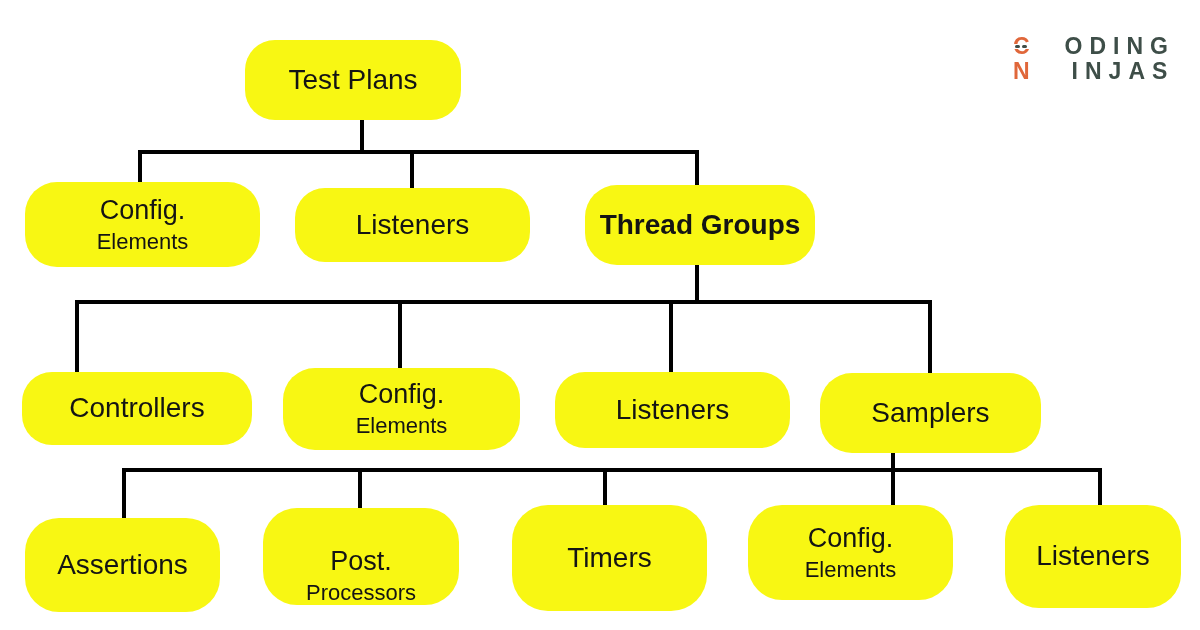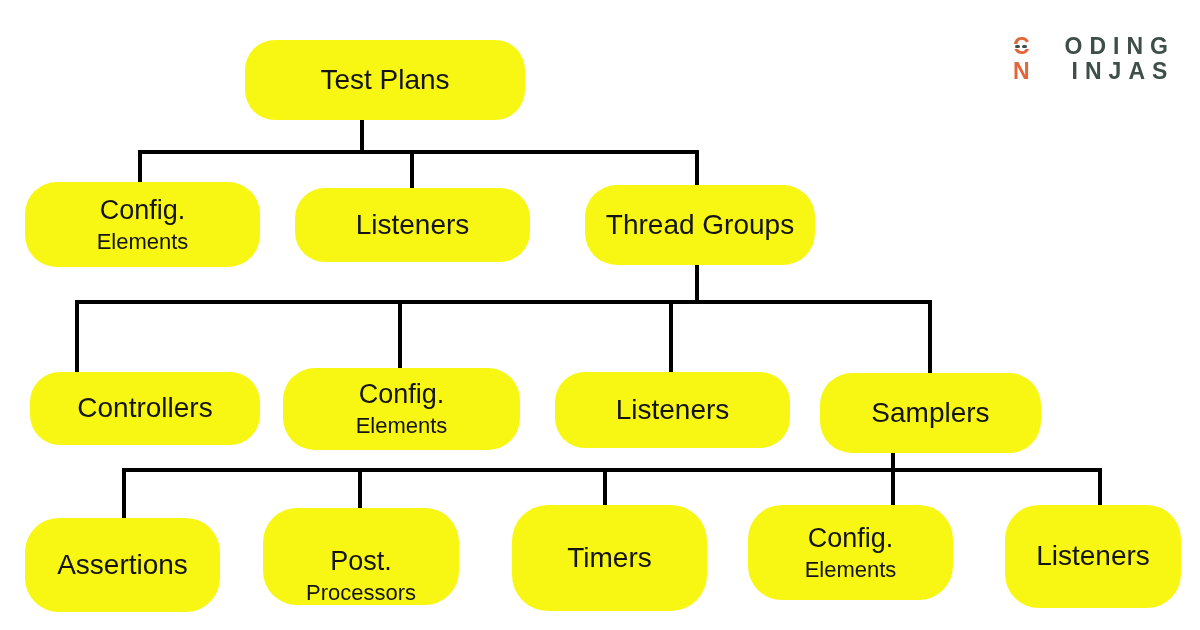--- a/index.html
+++ b/index.html
@@ -25,25 +25,25 @@
     color:var(--node-text-color);
     display:flex;flex-direction:column;align-items:center;justify-content:center;
     border-radius:32px;
     text-align:center;
     line-height:1.15;
   }
   .node .l1{font-size:27px;}
   .node .l2{font-size:22px;margin-top:3px;}
   .node.single .l1{font-size:28px;}
   
-  .n-test-plans      {left:245px;top:40px; width:280px;height:80px;border-radius:30px;}
+  .n-test-plans      {left:245px;top:40px; width:216px;height:80px;border-radius:30px;}
   .n-config-1        {left:25px; top:182px;width:235px;height:85px;}
   .n-listeners-1     {left:295px;top:188px;width:235px;height:74px;border-radius:30px;}
-  .n-thread-groups   {left:585px;top:185px;width:230px;height:80px;}
-  .n-controllers     {left:30px; top:372px;width:230px;height:73px;border-radius:30px;}
+  .n-thread-groups   {left:585px;top:185px;width:230px;height:80px;font-weight:bold;}
+  .n-controllers     {left:22px; top:372px;width:230px;height:73px;border-radius:30px;}
   .n-config-2        {left:283px;top:368px;width:237px;height:82px;}
   .n-listeners-2     {left:555px;top:372px;width:235px;height:76px;border-radius:30px;}
   .n-samplers        {left:820px;top:373px;width:221px;height:80px;}
   .n-assertions      {left:25px; top:518px;width:195px;height:94px;border-radius:34px;}
   .n-post-processors {left:263px;top:508px;width:196px;height:97px;border-radius:34px;justify-content:flex-end;}
   .n-timers          {left:512px;top:505px;width:195px;height:106px;border-radius:36px;}
   .n-config-3        {left:748px;top:505px;width:205px;height:95px;border-radius:34px;}
   .n-listeners-3     {left:1005px;top:505px;width:176px;height:103px;border-radius:34px;}
   
   .logo{

